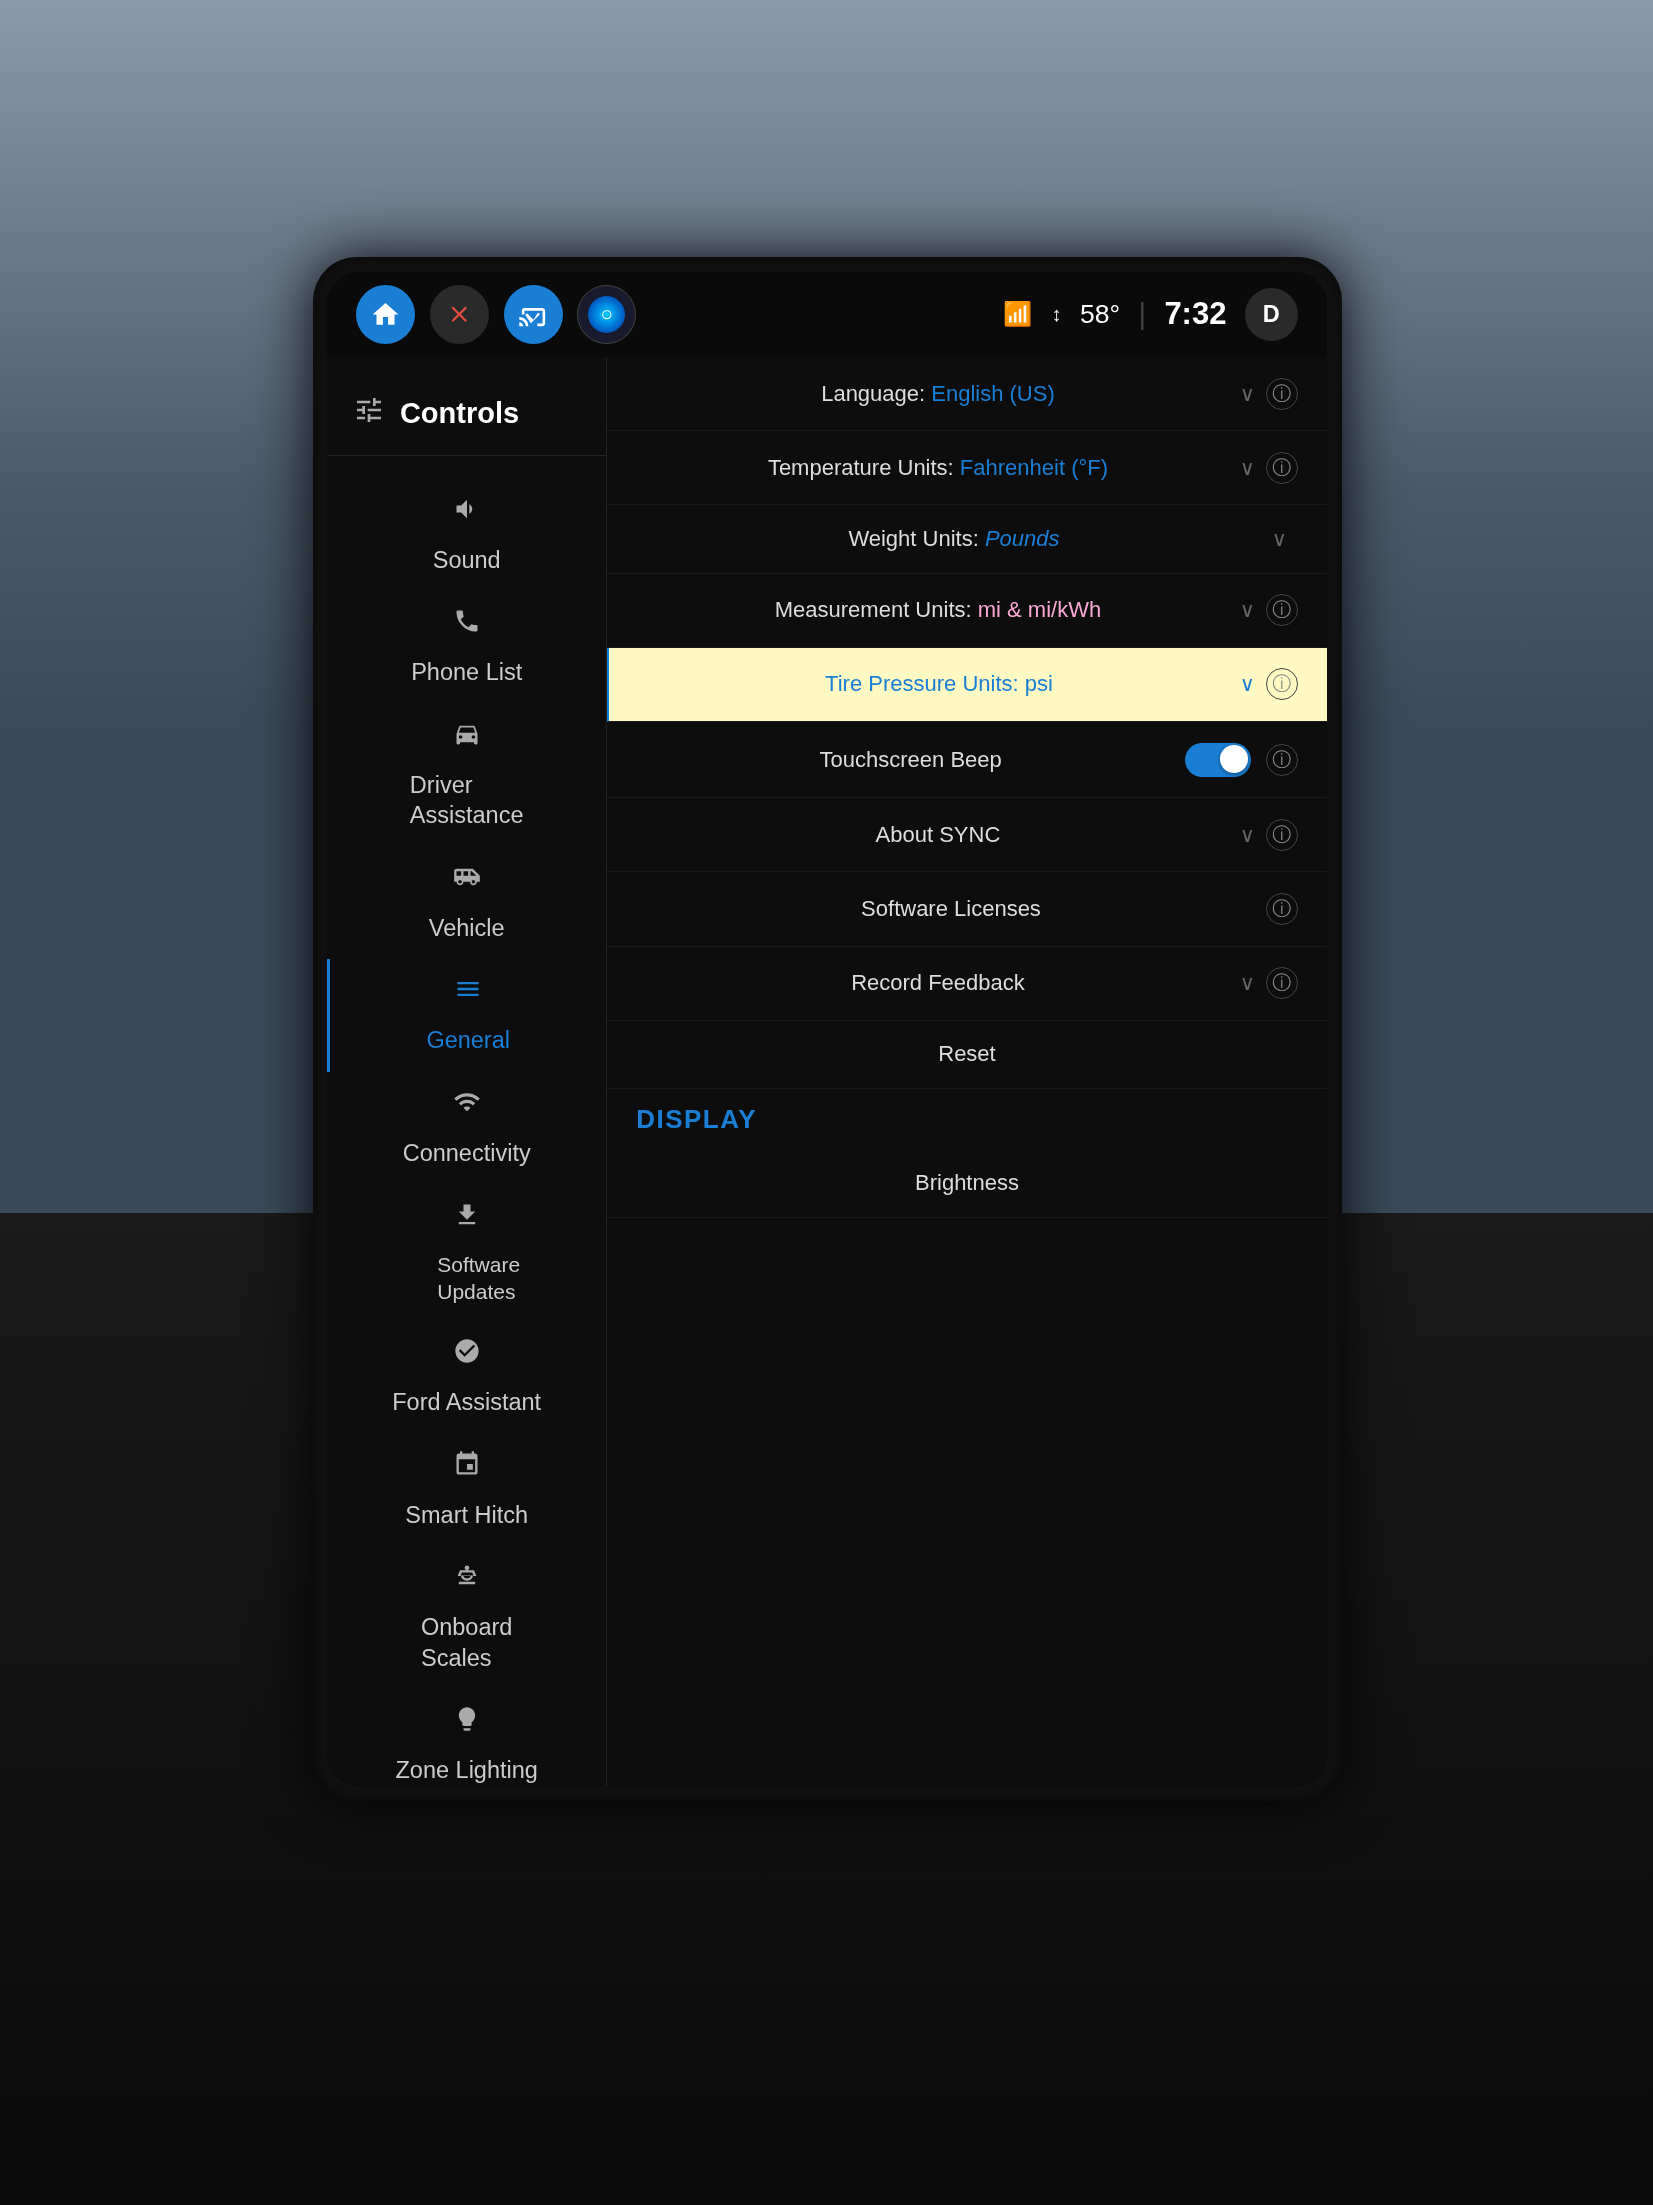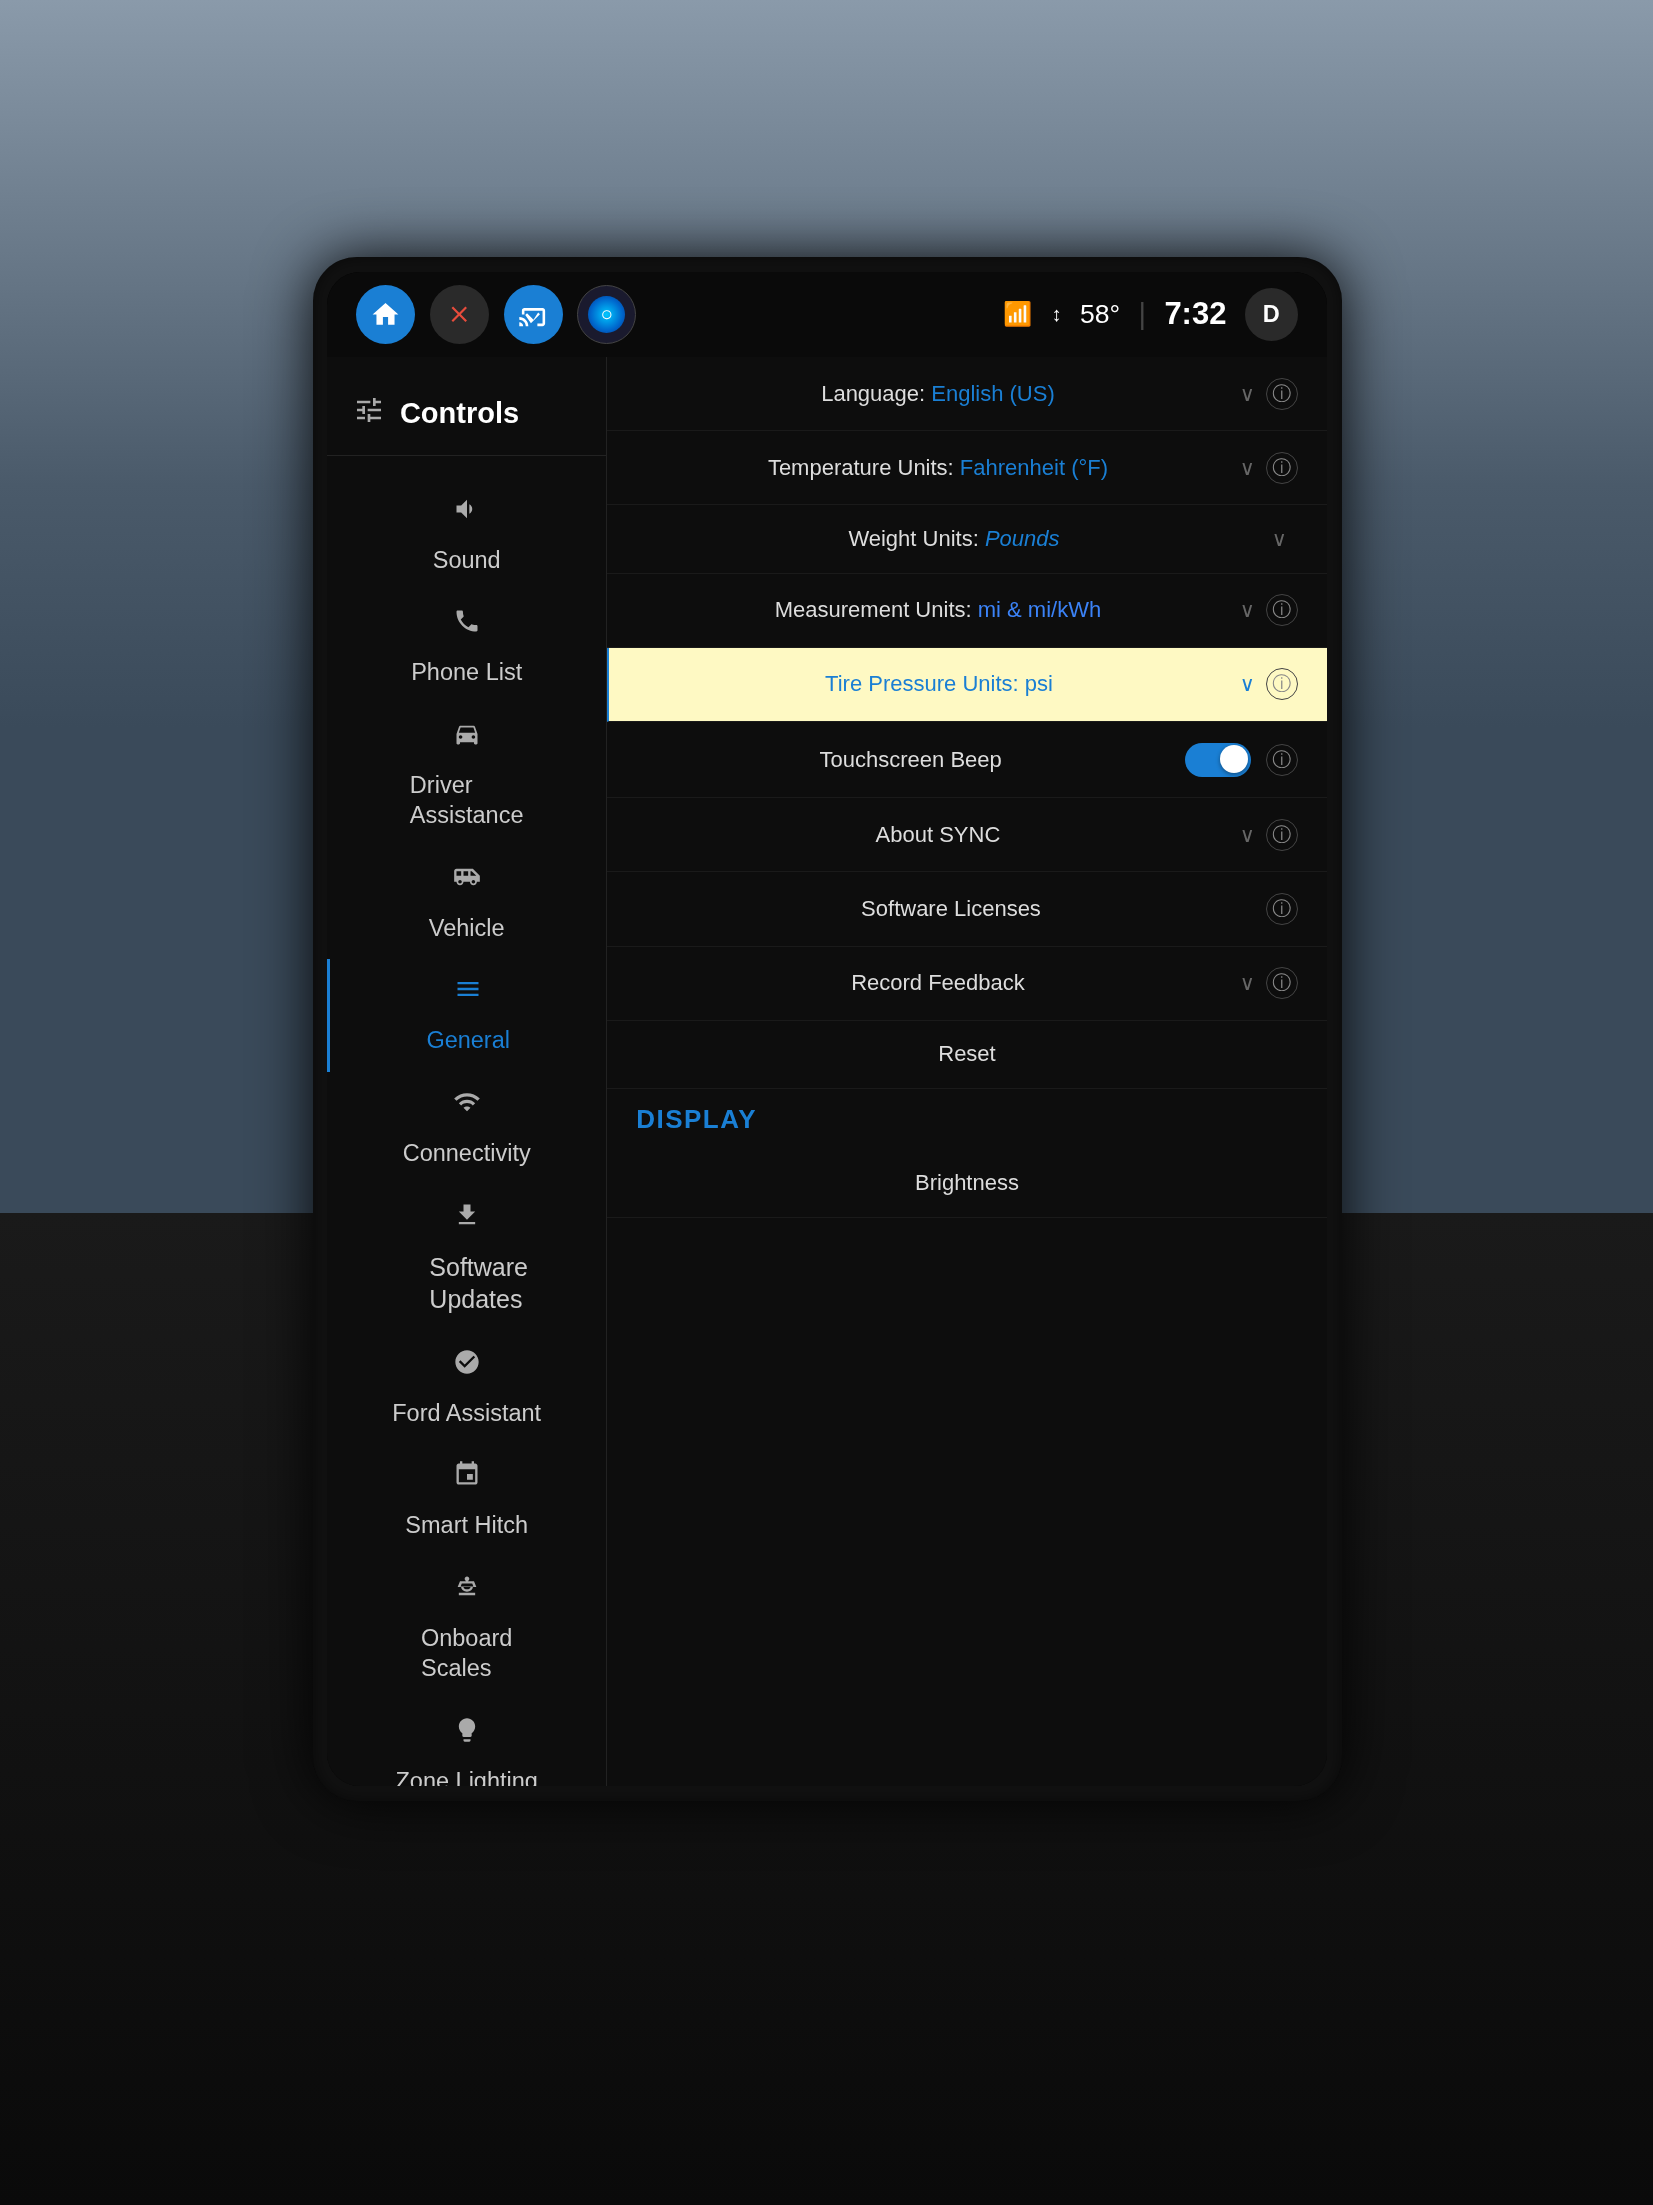--- a/index.html
+++ b/index.html
@@ -441,21 +441,21 @@
           </span>
           <span class="sidebar-item-label">Connectivity</span>
         </div>
 
         <div class="sidebar-item">
           <span class="sidebar-item-icon">
             <svg width="28" height="28" viewBox="0 0 24 24" fill="#aaa">
               <path d="M19 9h-4V3H9v6H5l7 7 7-7zM5 18v2h14v-2H5z"></path>
             </svg>
           </span>
-          <span class="sidebar-item-label" style="color:#ccc; font-size:25px;margin-left:24px;">Software<br>Updates</span>
+          <span class="sidebar-item-label" style="color:#ccc; font-size:21px;margin-left:24px;">Software<br>Updates</span>
         </div>
 
         <div class="sidebar-item">
           <span class="sidebar-item-icon">
             <svg width="28" height="28" viewBox="0 0 24 24" fill="#aaa">
               <path d="M12 2C6.48 2 2 6.48 2 12s4.48 10 10 10 10-4.48 10-10S17.52 2 12 2zm-2 15l-5-5 1.41-1.41L10 14.17l7.59-7.59L19 8l-9 9z"></path>
             </svg>
           </span>
           <span class="sidebar-item-label">Ford Assistant</span>
         </div>
@@ -509,21 +509,21 @@
 
         <div class="settings-row">
           <span class="settings-row-label">
             <span>Weight Units: </span><span style="color:#1a7fd4;font-style:italic;">Pounds</span>
           </span>
           <span class="chevron-icon">∨</span>
         </div>
 
         <div class="settings-row">
           <span class="settings-row-label">
-            <span>Measurement Units: </span><span style="color:#3b82f6;">mi &amp; mi/kWh</span>
+            <span>Measurement Units: </span><span style="color:#f9a8d4;">mi &amp; mi/kWh</span>
           </span>
           <span class="chevron-icon">∨</span>
           <div class="info-icon">ⓘ</div>
         </div>
 
         <div class="settings-row highlighted">
           <span class="settings-row-label" style="color:#1a7fd4;">
             Tire Pressure Units:  <span style="color:#1a7fd4;">psi</span>
           </span>
           <span class="chevron-icon" style="color:#1a7fd4;">∨</span>

